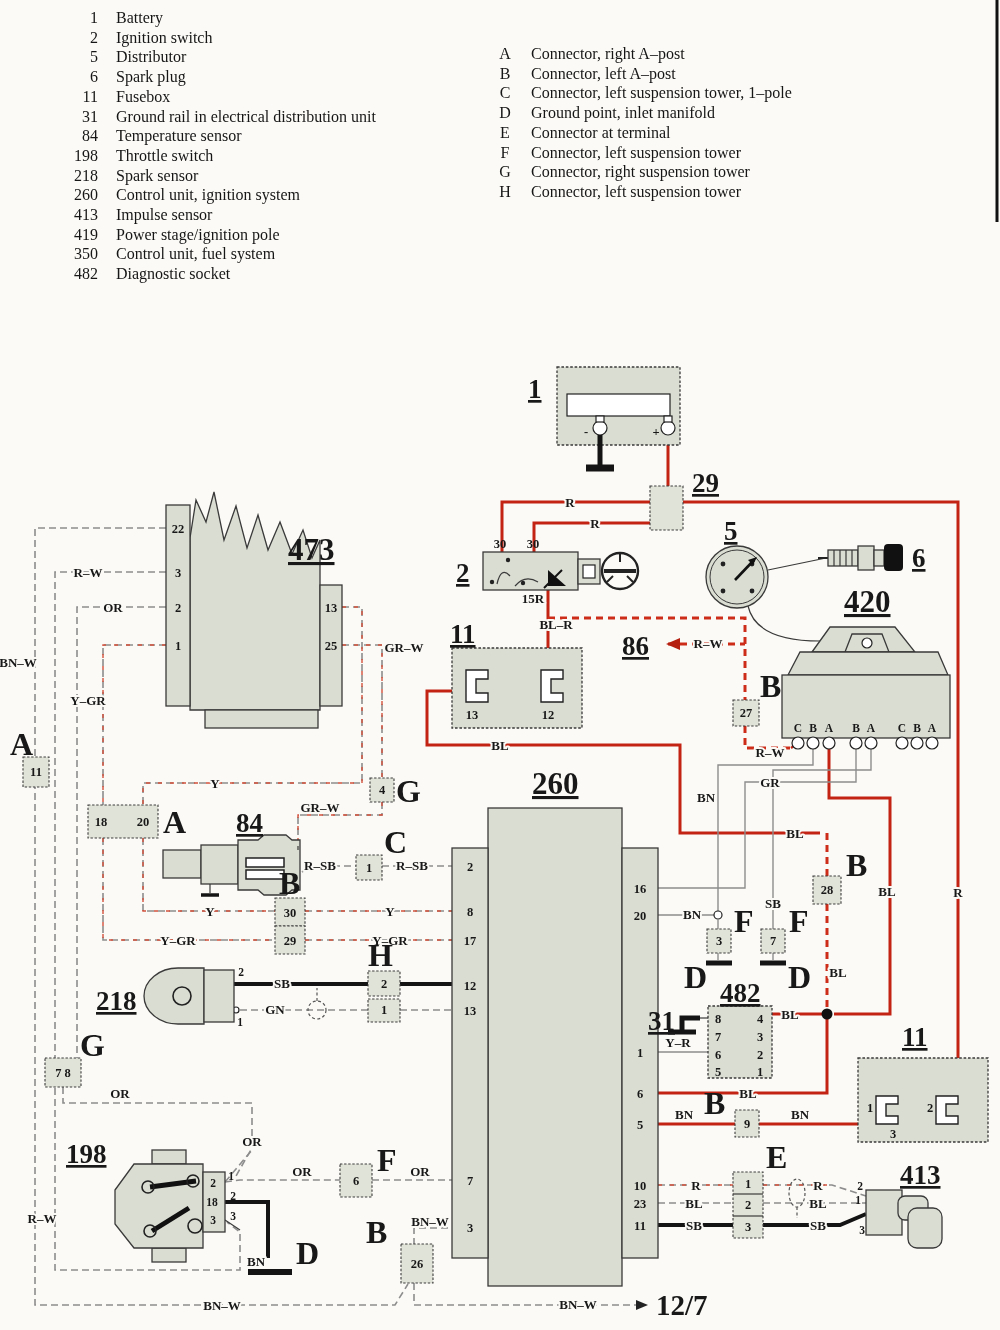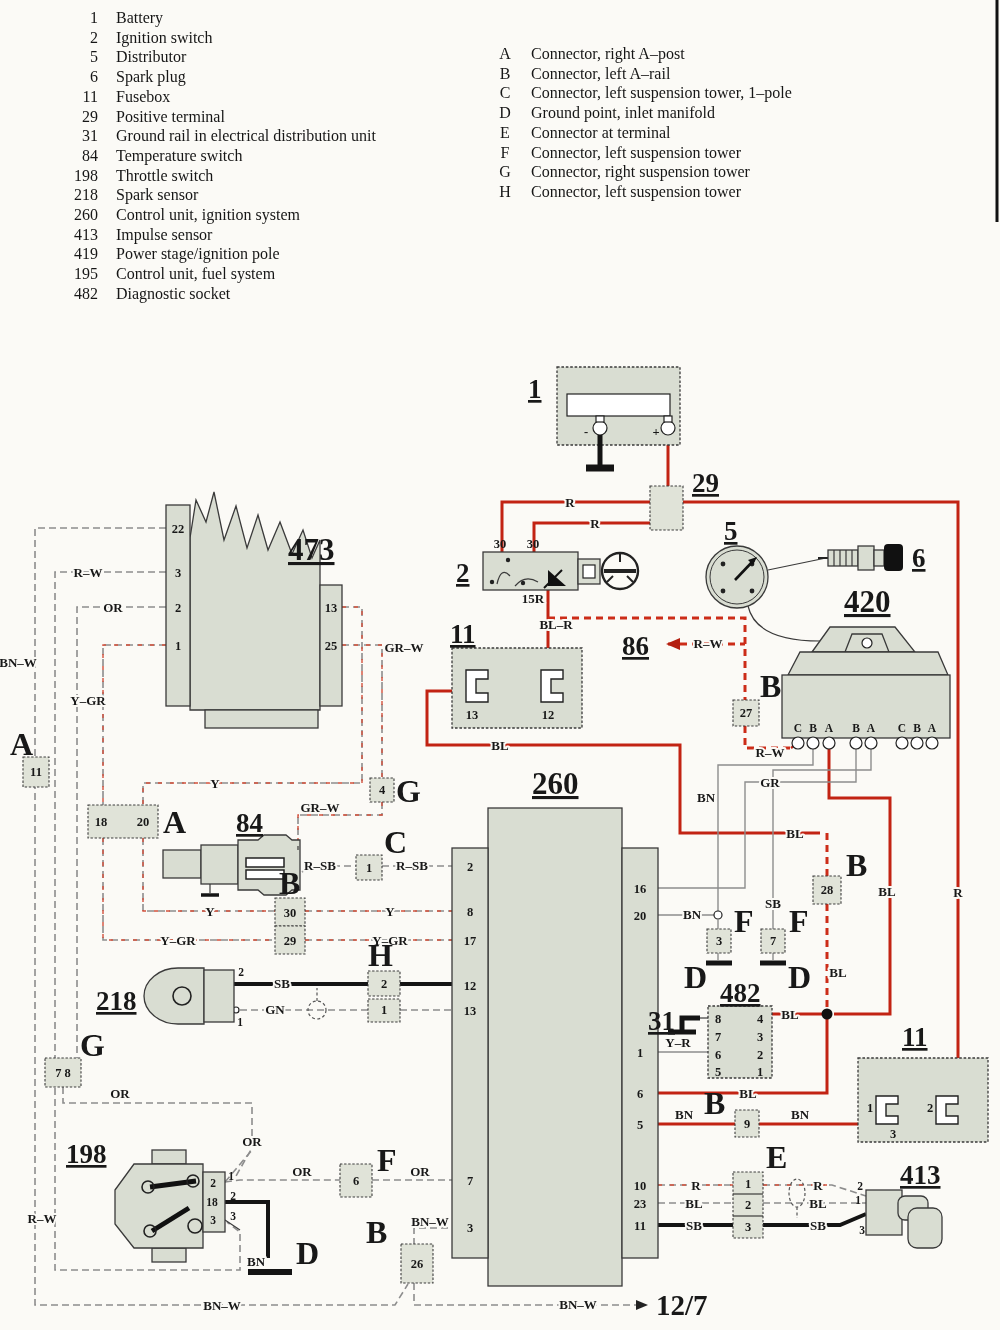--- a/index.html
+++ b/index.html
@@ -45,34 +45,33 @@
 <body>
 
 <div id="page">
 
   <div id="legend-left" class="legend">
     <div class="lrow"><span class="lnum">1</span><span class="llbl">Battery</span></div>
     <div class="lrow"><span class="lnum">2</span><span class="llbl">Ignition switch</span></div>
     <div class="lrow"><span class="lnum">5</span><span class="llbl">Distributor</span></div>
     <div class="lrow"><span class="lnum">6</span><span class="llbl">Spark plug</span></div>
     <div class="lrow"><span class="lnum">11</span><span class="llbl">Fusebox</span></div>
-    <div class="lrow"><span class="lnum">29</span><span class="llbl">Positive terminal</span></div>
     <div class="lrow"><span class="lnum">31</span><span class="llbl">Ground rail in electrical distribution unit</span></div>
-    <div class="lrow"><span class="lnum">84</span><span class="llbl">Temperature switch</span></div>
+    <div class="lrow"><span class="lnum">84</span><span class="llbl">Temperature sensor</span></div>
     <div class="lrow"><span class="lnum">198</span><span class="llbl">Throttle switch</span></div>
     <div class="lrow"><span class="lnum">218</span><span class="llbl">Spark sensor</span></div>
     <div class="lrow"><span class="lnum">260</span><span class="llbl">Control unit, ignition system</span></div>
     <div class="lrow"><span class="lnum">413</span><span class="llbl">Impulse sensor</span></div>
     <div class="lrow"><span class="lnum">419</span><span class="llbl">Power stage/ignition pole</span></div>
-    <div class="lrow"><span class="lnum">195</span><span class="llbl">Control unit, fuel system</span></div>
+    <div class="lrow"><span class="lnum">350</span><span class="llbl">Control unit, fuel system</span></div>
     <div class="lrow"><span class="lnum">482</span><span class="llbl">Diagnostic socket</span></div>
   </div>
   <div id="legend-right" class="legend">
     <div class="lrow"><span class="lltr">A</span><span class="llbl">Connector, right A–post</span></div>
-    <div class="lrow"><span class="lltr">B</span><span class="llbl">Connector, left A–rail</span></div>
+    <div class="lrow"><span class="lltr">B</span><span class="llbl">Connector, left A–post</span></div>
     <div class="lrow"><span class="lltr">C</span><span class="llbl">Connector, left suspension tower, 1–pole</span></div>
     <div class="lrow"><span class="lltr">D</span><span class="llbl">Ground point, inlet manifold</span></div>
     <div class="lrow"><span class="lltr">E</span><span class="llbl">Connector at terminal</span></div>
     <div class="lrow"><span class="lltr">F</span><span class="llbl">Connector, left suspension tower</span></div>
     <div class="lrow"><span class="lltr">G</span><span class="llbl">Connector, right suspension tower</span></div>
     <div class="lrow"><span class="lltr">H</span><span class="llbl">Connector, left suspension tower</span></div>
   </div>
 
   <svg width="1000" height="1330" viewBox="0 0 1000 1330">
 

